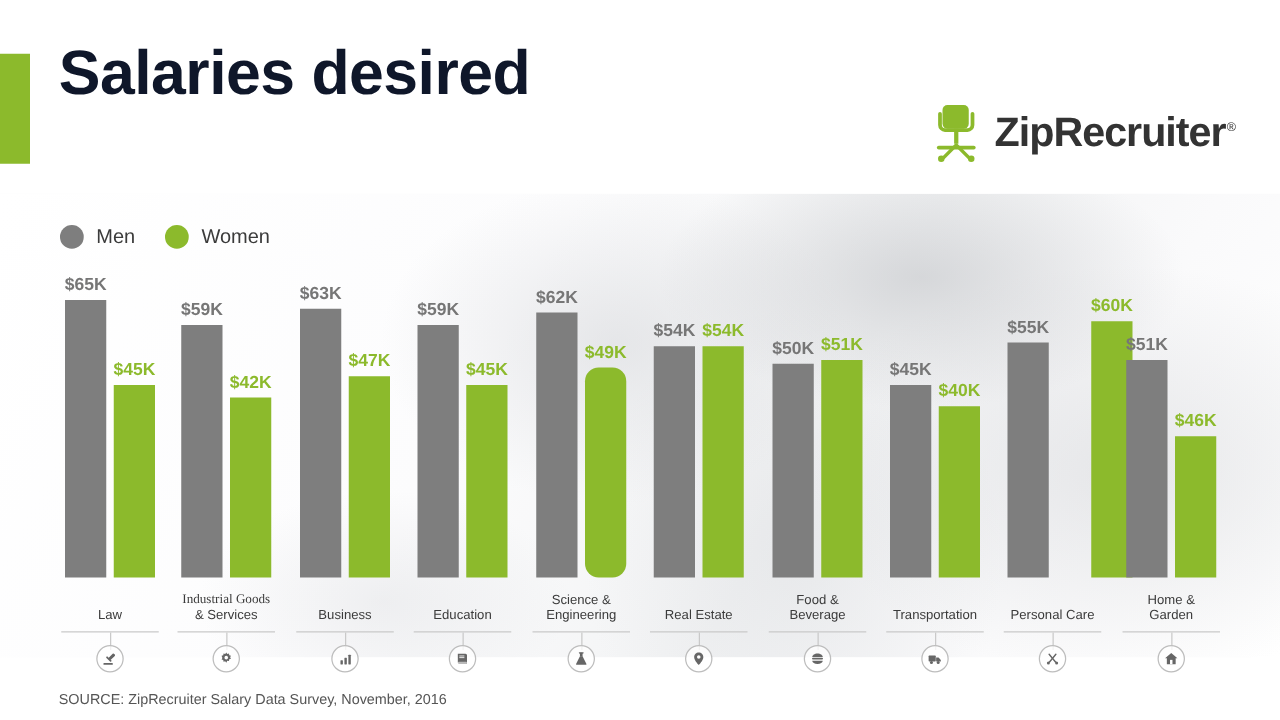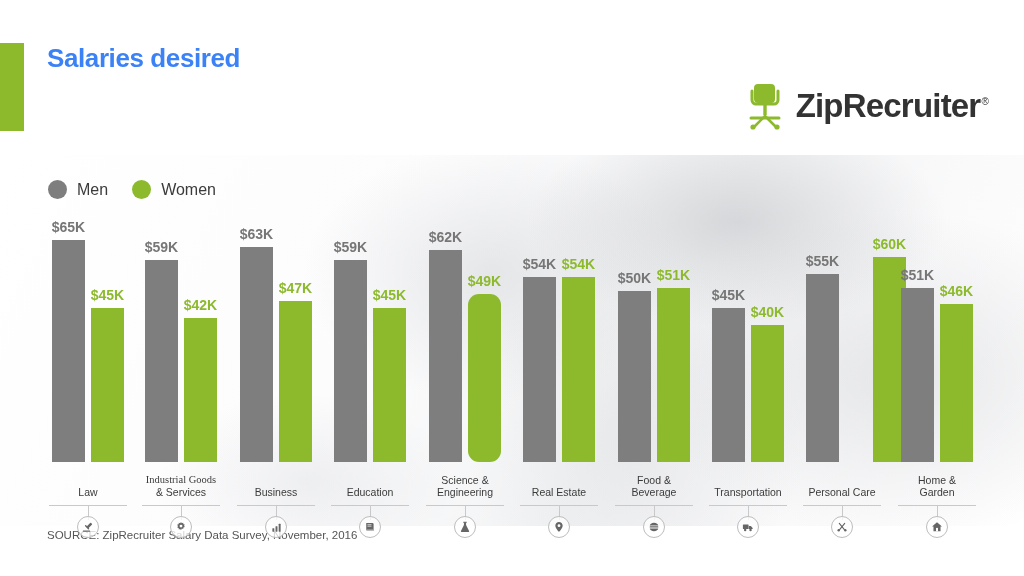--- a/index.html
+++ b/index.html
@@ -15,22 +15,22 @@
   #header {
     position: absolute; left: 0; top: 0; width: 1024px; height: 155px;
     background: #ffffff;
   }
   #accent-bar {
     position: absolute; left: 0; top: 43px; width: 24px; height: 88px;
     background: #8CBA2C;
   }
   #title {
     position: absolute; left: 47px; top: 36px;
-    font-size: 26px; line-height: 45px; font-weight: bold;
-    color: #3b82f6; letter-spacing: -0.4px;
+    font-size: 50px; line-height: 45px; font-weight: bold;
+    color: #0f172a; letter-spacing: -0.4px;
   }
   #title .line { display: block; }
 
   
   #logo {
     position: absolute; right: 36px; top: 82px;
     display: flex; align-items: center; gap: 9px;
   }
   #logo-chair { width: 44px; height: 48px; display: block; }
   #logo-text {
@@ -109,21 +109,21 @@
     display: flex; align-items: center; justify-content: center;
   }
   .group-icon svg { display: block; }
 
   
   #footer {
     position: absolute; left: 0; top: 526px; width: 1024px; height: 50px;
     background: #ffffff;
   }
   #source {
-    position: absolute; left: 47px; top: 3px;
+    position: absolute; left: 47px; top: 28px;
     font-size: 11.5px; color: #555555;
   }
 </style>
 </head>
 <body>
 
 <div id="header">
   <div id="accent-bar"></div>
   <h1 id="title">
     <span class="line">Salaries desired</span>
@@ -360,21 +360,21 @@
             <circle cx="3.6" cy="12.4" r="1.6" fill="#666" stroke="none"></circle>
             <circle cx="12.4" cy="12.4" r="1.6" fill="#666" stroke="none"></circle>
           </g>
         </svg>
       </div>
     </div>
     <div class="group" style="left: 901px; width: 72px;">
       <div class="bar men" style="height: 174.42px; bottom: 114px;">
         <span class="bar-value">$51K</span>
       </div>
-      <div class="bar women" style="height: 158px; bottom: 114px;">
+      <div class="bar women" style="height: 113px; bottom: 114px;">
         <span class="bar-value">$46K</span>
       </div>
       <div class="group-label">
         <span style="display: block;">Home &amp;</span>
         <span style="display: block;">Garden</span>
       </div>
       <div class="group-rule"></div>
       <div class="group-tick"></div>
       <div class="group-icon">
         <svg width="12" height="12" viewBox="0 0 16 16">

